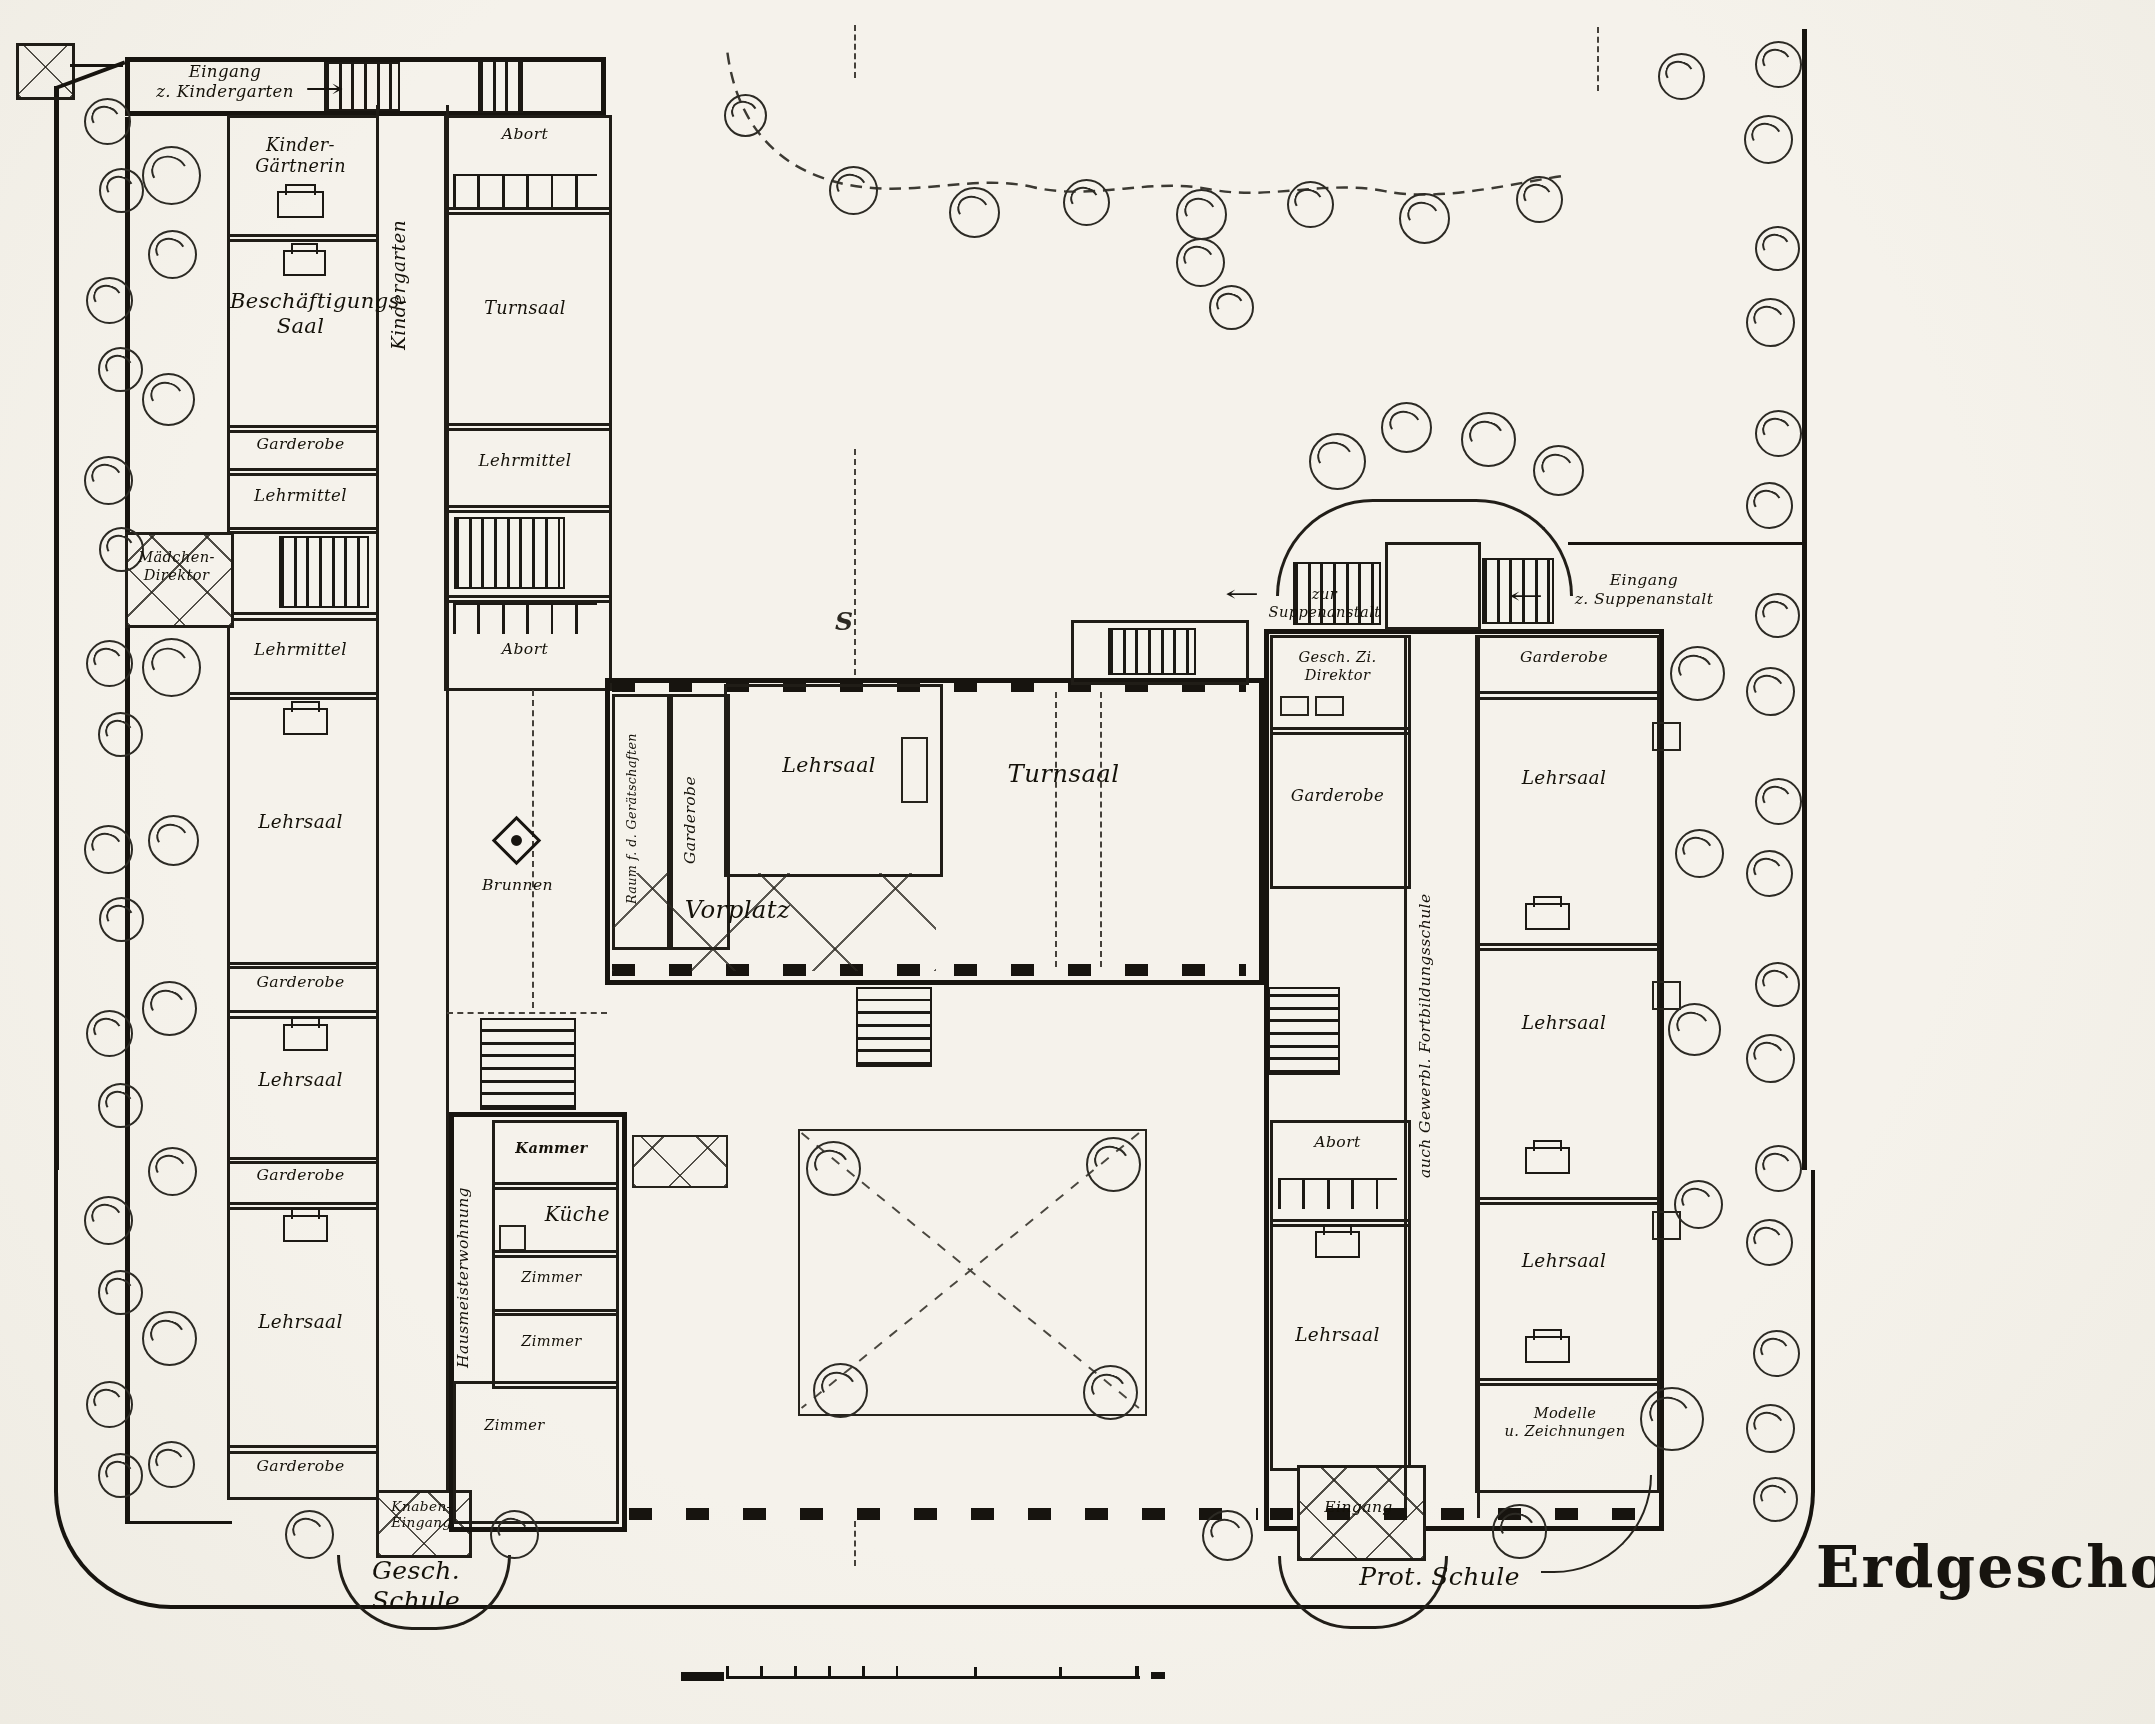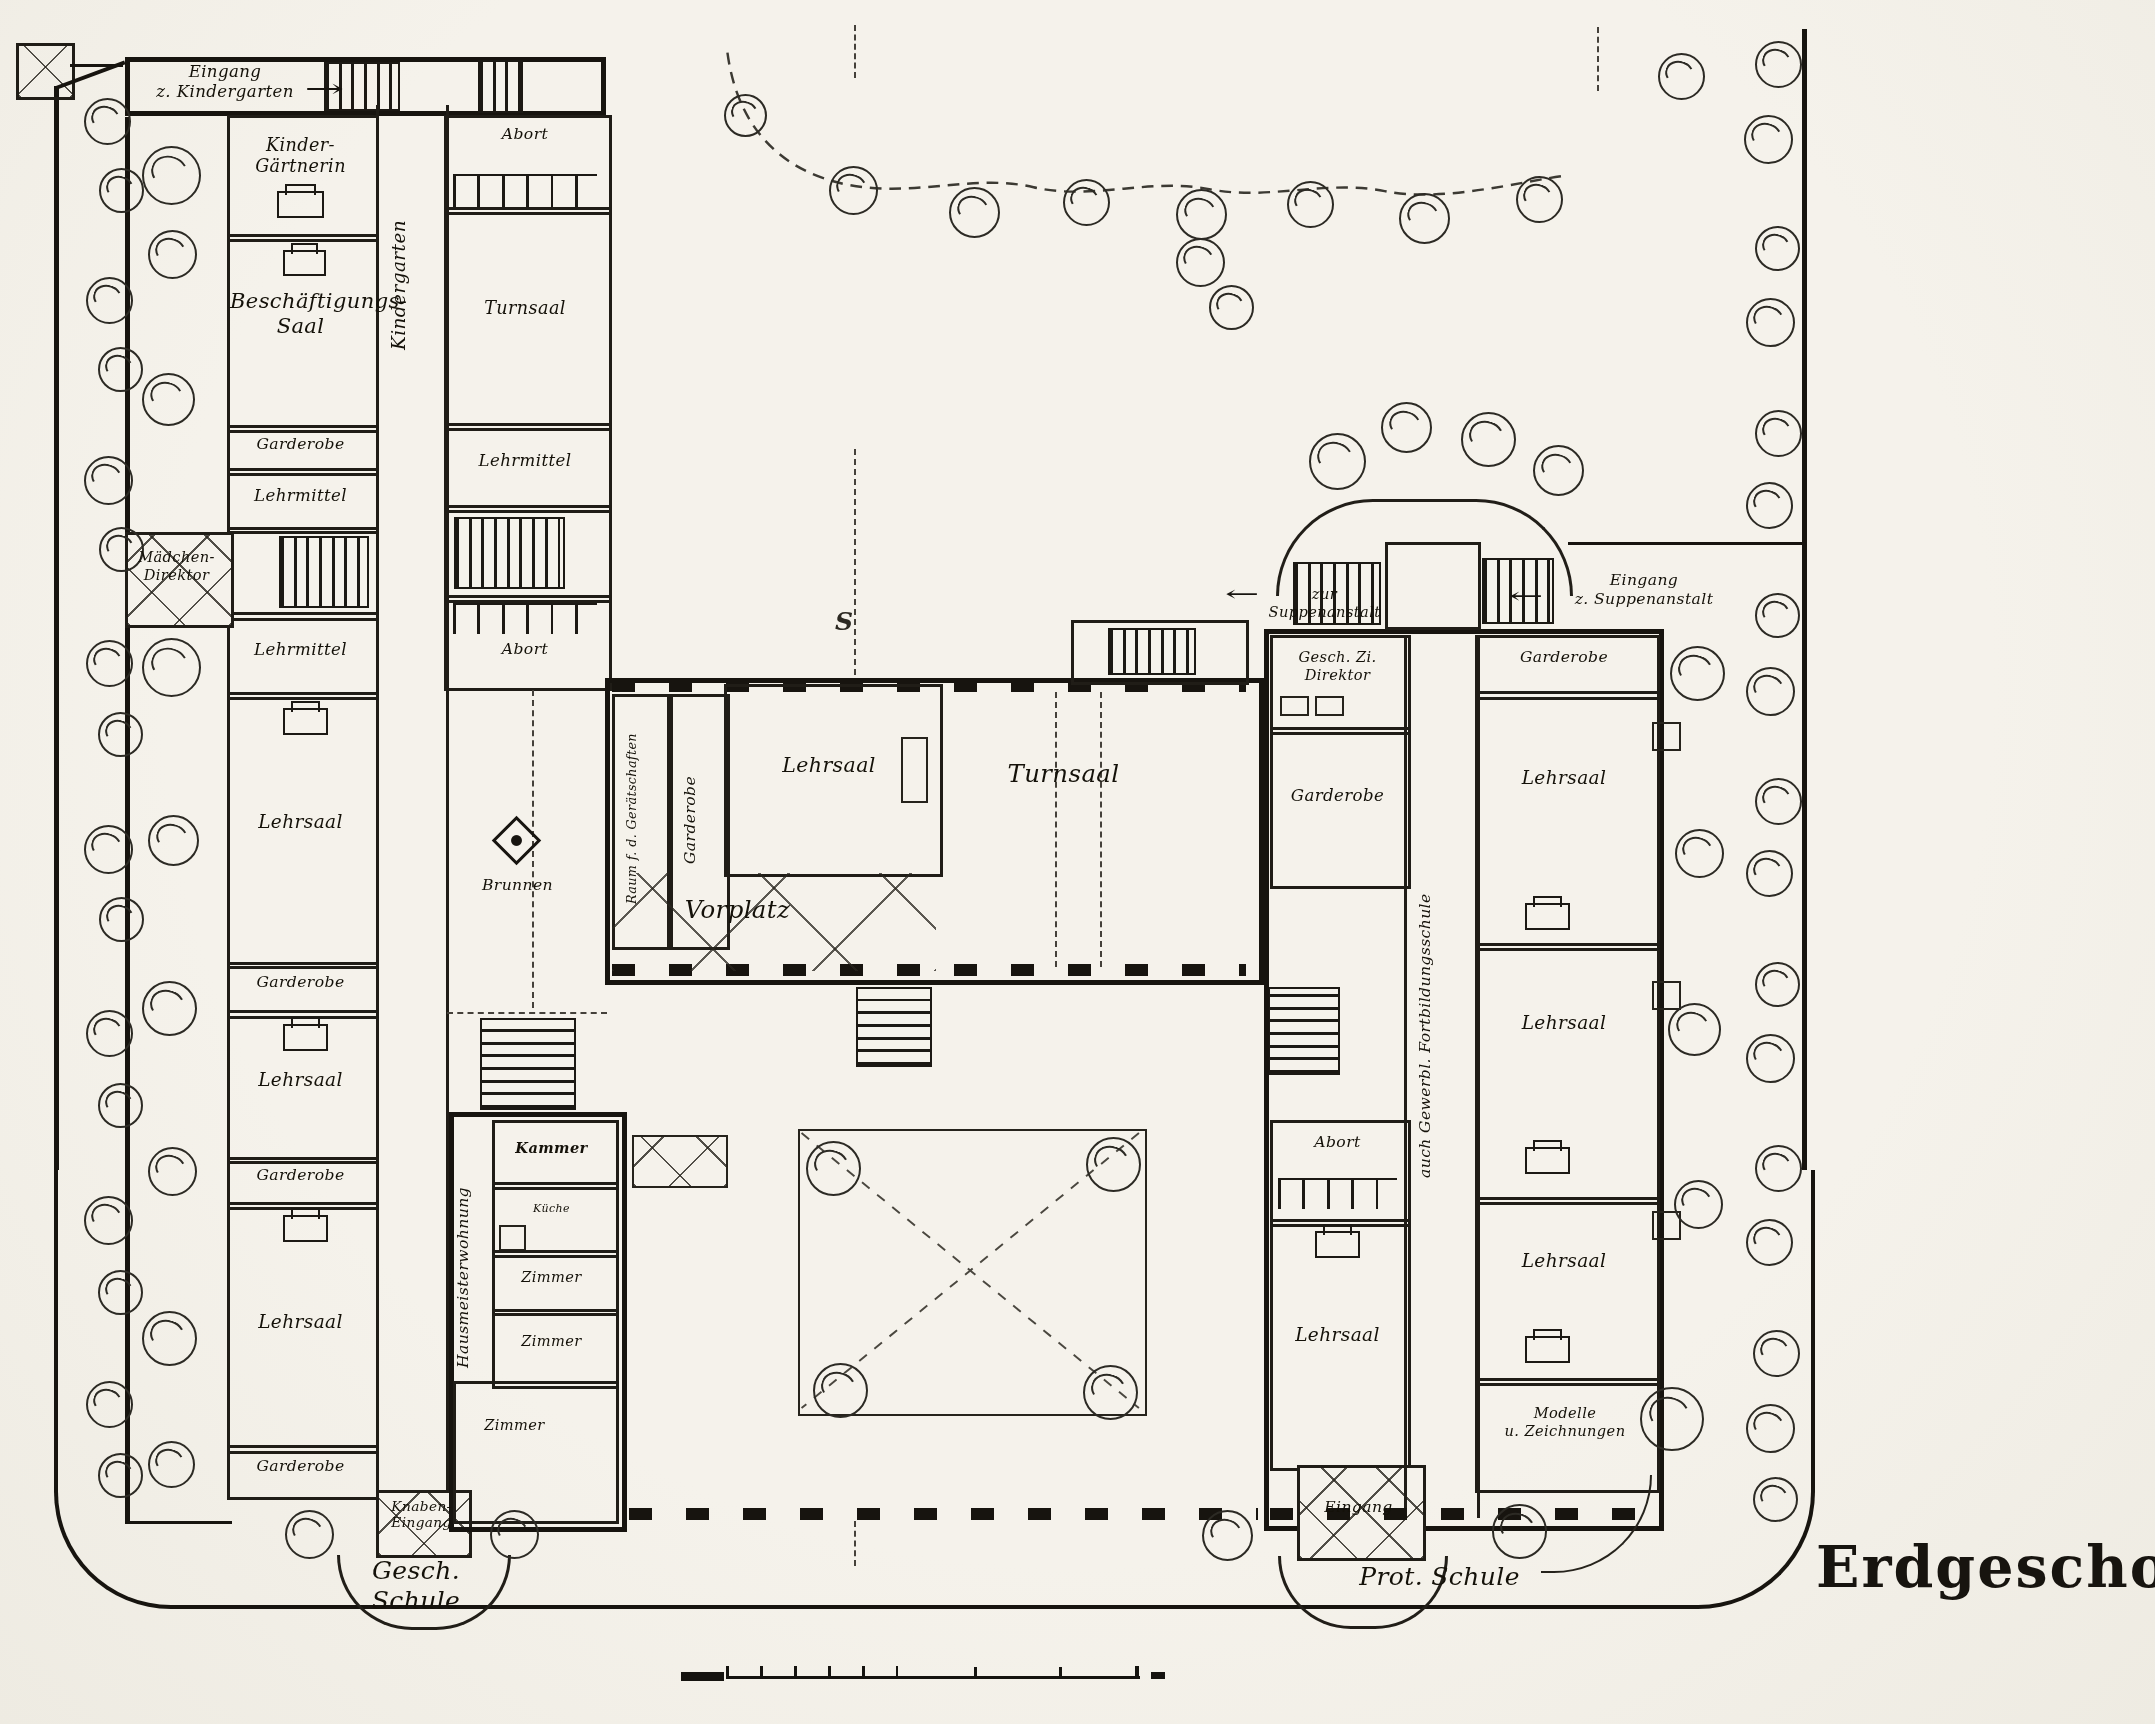--- a/index.html
+++ b/index.html
@@ -263,21 +263,21 @@
   <div class="piers" style="left:629px;top:1508px;width:629px;"></div>
   <div class="dashV" style="left:854px;top:1521px;height:45px;"></div>
 
   <div class="stairsH" style="left:480px;top:1018px;width:92px;height:88px;"></div>
   <div class="w6" style="left:449px;top:1112px;width:168px;height:410px;"></div>
   <div class="lbl vlbl" style="left:454px;top:1127px;height:302px;width:37px;font-size:15.6px;">Hausmeisterwohnung</div>
 
   <div class="w4" style="left:492px;top:1120px;width:121px;height:64px;"></div>
   <div class="lbl" style="left:493px;top:1139px;width:117px;font-size:14.6px;font-weight:bold;">Kammer</div>
   <div class="w4" style="left:492px;top:1182px;width:121px;height:70px;"></div>
-  <div class="lbl" style="left:493px;top:1202px;width:117px;font-size:11px;">Küche</div>
+  <div class="lbl" style="left:493px;top:1202px;width:117px;font-size:20px;text-align:right;">Küche</div>
   <div class="w3" style="left:499px;top:1225px;width:23.4px;height:21.5px;"></div>
   <div class="w4" style="left:492px;top:1250px;width:121px;height:60px;"></div>
   <div class="lbl" style="left:493px;top:1268px;width:117px;font-size:14.6px;">Zimmer</div>
   <div class="w4" style="left:492px;top:1309px;width:121px;height:74px;"></div>
   <div class="lbl" style="left:493px;top:1332px;width:117px;font-size:14.6px;">Zimmer</div>
   <div class="w4" style="left:453px;top:1381px;width:160px;height:137px;"></div>
   <div class="lbl" style="left:456px;top:1416px;width:117px;font-size:14.6px;">Zimmer</div>
 
   <div class="w6" style="left:1264px;top:629px;width:390px;height:892px;"></div>
 

